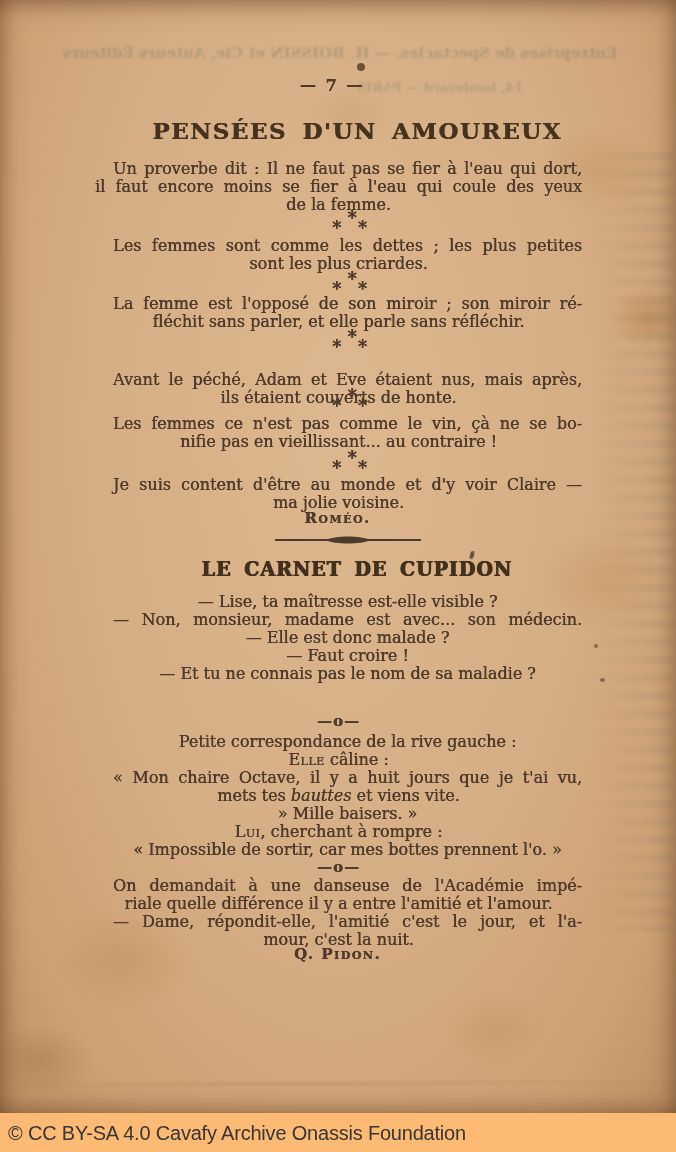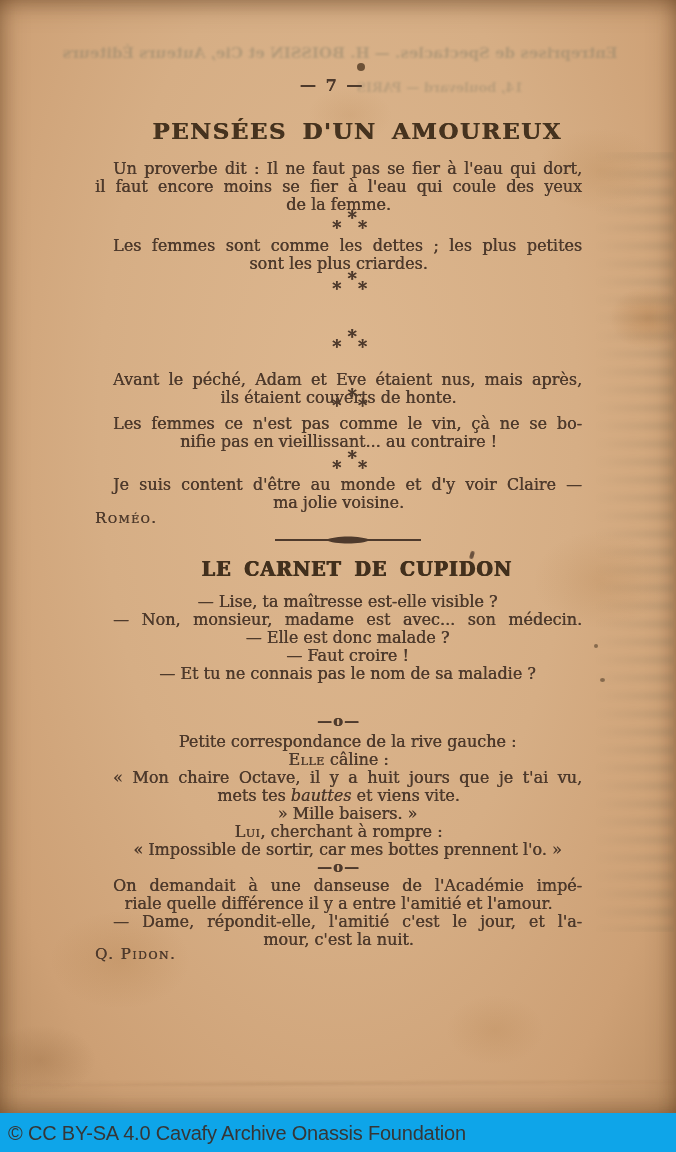--- a/index.html
+++ b/index.html
@@ -46,40 +46,40 @@
   .para{position:absolute;left:95px;width:487px;font-size:16px;line-height:18px;}
   .line{display:block;text-align:center;}
   .ind{padding-left:18px;}
   .j{text-align:justify;text-align-last:justify;}
   .ast{position:absolute;left:115px;width:474px;text-align:center;
        font-size:18px;font-weight:700;line-height:9px;}
   .ast span{display:block;height:10px;}
   .ast .bot{letter-spacing:5px;}
   .osep{position:absolute;left:95px;width:487px;text-align:center;
         font-size:15px;font-weight:700;letter-spacing:1px;}
-  .sig{position:absolute;left:95px;width:485px;text-align:left;font-size:15px;
-       font-weight:400;font-variant:small-caps;letter-spacing:1.5px;}
+  .sig{position:absolute;left:95px;width:485px;text-align:center;font-size:15px;
+       font-weight:700;font-variant:small-caps;letter-spacing:1.5px;}
   .s1{top:509px;padding-right:56px;}
   .s2{top:945px;padding-right:30px;}
   .sc{font-variant:small-caps;letter-spacing:0.5px;}
   .rule{position:absolute;left:273px;top:534px;}
   
   .dot{position:absolute;left:357px;top:63px;width:8px;height:8px;border-radius:50%;
        background:#5a4129;opacity:.85;filter:blur(.4px);}
   .tick{position:absolute;left:470px;top:551px;width:4px;height:8px;border-radius:2px;
         background:#4e3a2c;opacity:.8;transform:rotate(16deg);filter:blur(.3px);}
   .speck1{position:absolute;left:594px;top:644px;width:4px;height:4px;border-radius:50%;
         background:#54402c;opacity:.6;filter:blur(.4px);}
   .speck2{position:absolute;left:600px;top:678px;width:5px;height:4px;border-radius:50%;
         background:#54402c;opacity:.6;filter:blur(.4px);}
   .crease{position:absolute;left:0;top:1082px;width:676px;height:3px;opacity:.6;
         background:linear-gradient(90deg, rgba(120,80,40,0), rgba(120,80,40,.25) 40%, rgba(120,80,40,.05));
         transform:rotate(-0.3deg);filter:blur(1px);}
   
-  .caption{position:absolute;left:0;bottom:0;width:676px;height:39px;background:#0ea5e9;
+  .caption{position:absolute;left:0;bottom:0;width:676px;height:39px;background:#fdba74;
      font-family:"Liberation Sans", sans-serif;font-size:20px;color:#363636;
      line-height:40px;padding-left:8px;box-sizing:border-box;letter-spacing:-0.2px;}
 </style>
 </head>
 <body>
 
 <div class="photo">
   <div class="paper">
 
     <div class="ghost g1">Entreprises de Spectacles. — H. BOISSIN et Cie, Auteurs Éditeurs</div>
@@ -110,20 +110,24 @@
     <div class="para ink" style="top:237px">
       <span class="line ind j">Les femmes sont comme les dettes ; les plus petites</span>
       <span class="line">sont les plus criardes.</span>
     </div>
 
     <div class="ast ink" style="top:274px">
       <span>*</span>
       <span class="bot">* *</span>
     </div>
 
+    <div class="para ink" style="top:295px">
+      <span class="line ind j">La femme est l'opposé de son miroir ; son miroir ré-</span>
+      <span class="line">fléchit sans parler, et elle parle sans réfléchir.</span>
+    </div>
 
     <div class="ast ink" style="top:332px">
       <span>*</span>
       <span class="bot">* *</span>
     </div>
 
     <div class="para ink" style="top:371px">
       <span class="line ind j">Avant le péché, Adam et Eve étaient nus, mais après,</span>
       <span class="line">ils étaient couverts de honte.</span>
     </div>

